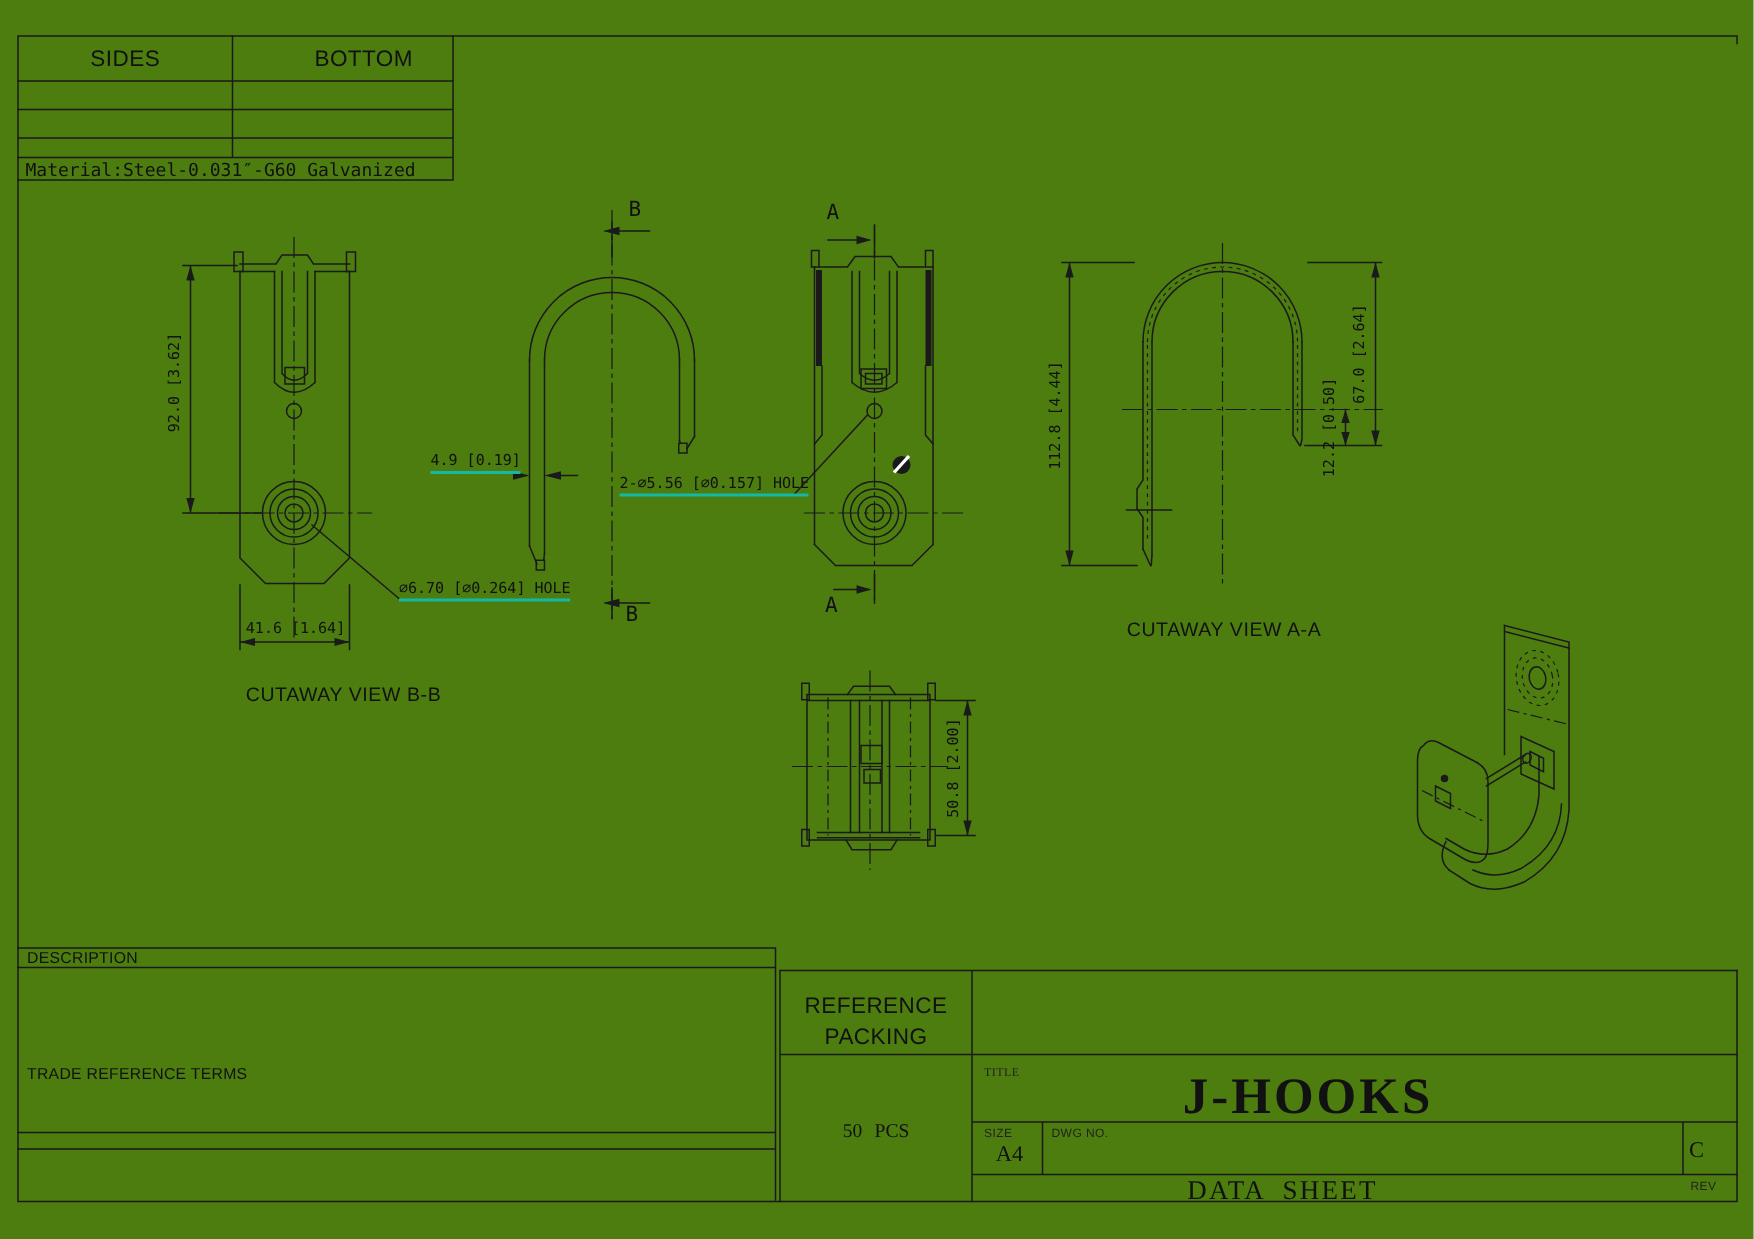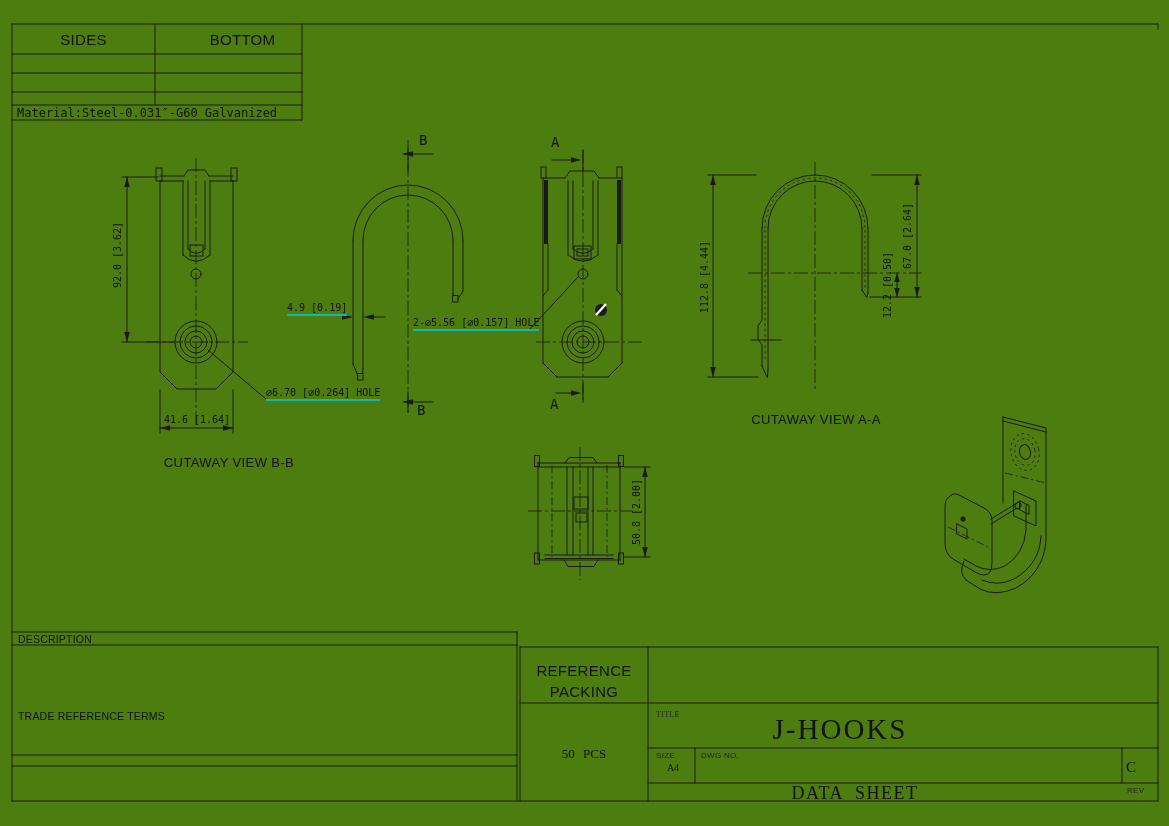--- a/index.html
+++ b/index.html
@@ -196,21 +196,21 @@
   <div class="txt dimv" style="left:887px;top:285px;">12.2 [0.50]</div>
   <div class="txt cap cx" style="left:816px;top:412px;">CUTAWAY VIEW A-A</div>
 
   <div class="txt dimv" style="left:636px;top:512px;">50.8 [2.00]</div>
 
   <div class="txt lbl-md" style="left:18px;top:633px;">DESCRIPTION</div>
   <div class="txt lbl-md" style="left:18px;top:710px;">TRADE REFERENCE TERMS</div>
   <div class="txt th" style="left:521px;top:660px;width:126px;text-align:center;white-space:normal;line-height:1.4;">REFERENCE PACKING</div>
   <div class="txt serif cx" style="left:584px;top:746px;font-size:13px;word-spacing:5px;">50 PCS</div>
   <div class="txt lbl-sm" style="left:656px;top:710px;font-family:Liberation Serif, serif;">TITLE</div>
-  <div class="txt serif cx" style="left:840px;top:713px;font-size:29px;letter-spacing:2px;">J-HOOKS</div>
+  <div class="txt serif cx" style="left:872px;top:713px;font-size:34px;letter-spacing:2px;font-weight:bold;">J-HOOKS</div>
   <div class="txt lbl-sm" style="left:656px;top:751px;text-align:center;">SIZE</div>
-  <div class="txt serif cx" style="left:673px;top:762px;font-size:10px;">A4</div>
+  <div class="txt serif cx" style="left:673px;top:762px;font-size:15px;">A4</div>
   <div class="txt lbl-sm" style="left:701px;top:751px;">DWG NO.</div>
   <div class="txt lbl-sm" style="left:1127px;top:750px;margin-top:36px;">REV</div>
   <div class="txt serif" style="left:1126px;top:759px;font-size:15px;">C</div>
   <div class="txt serif cx" style="left:855px;top:783px;font-size:18px;letter-spacing:1.5px;word-spacing:6px;">DATA SHEET</div>
 
 </div>
 
 </body></html>

